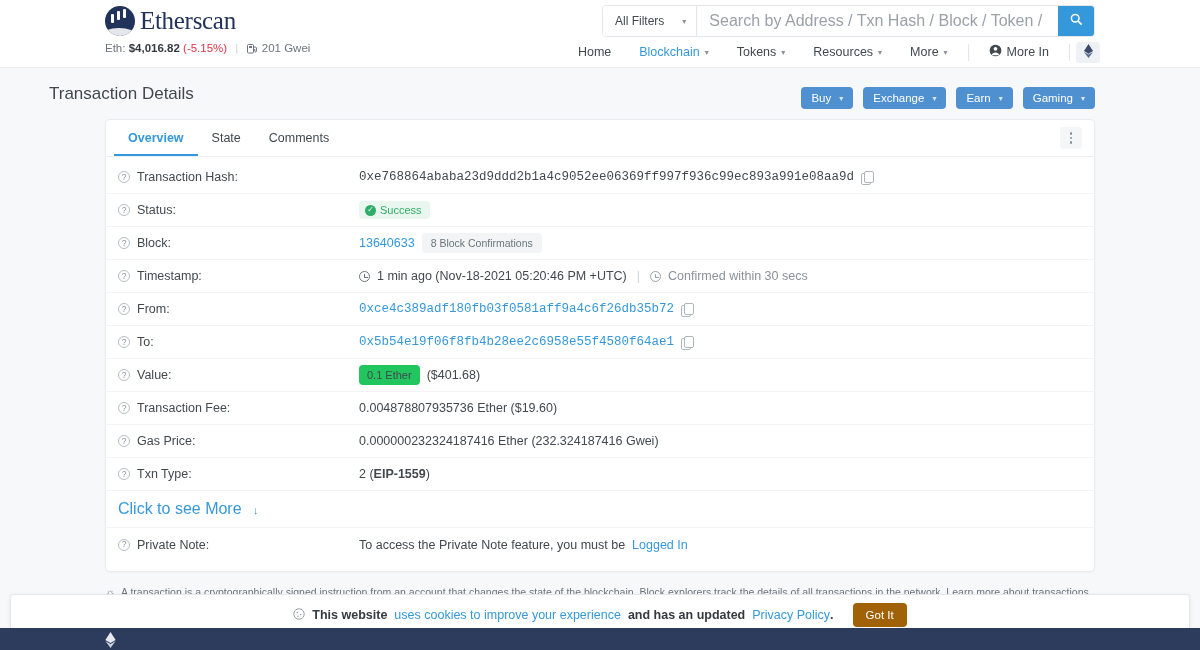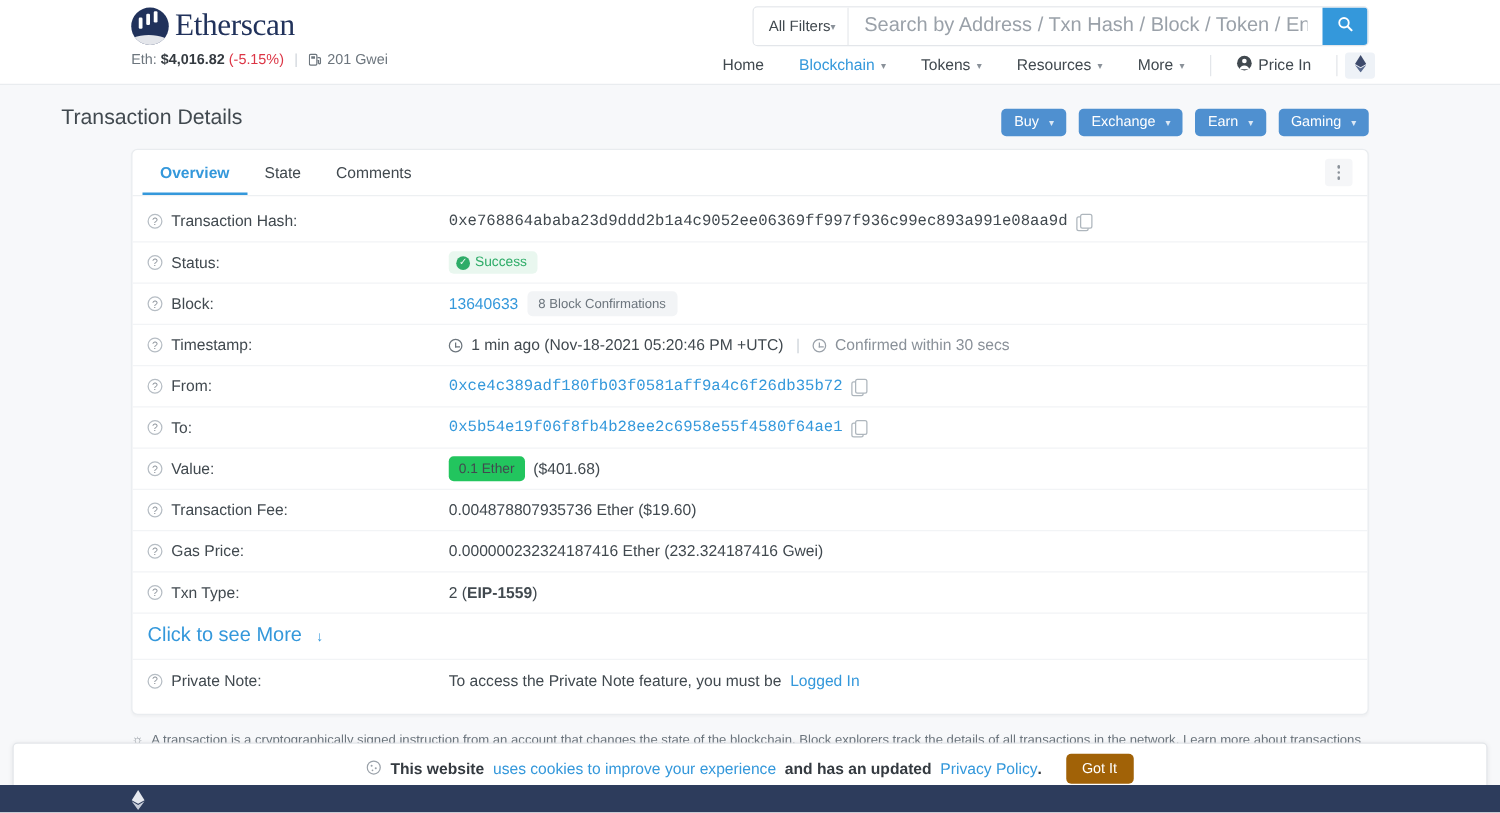--- a/index.html
+++ b/index.html
@@ -46,21 +46,21 @@
   .gas-ico { display:inline-block; vertical-align:-2px; margin-right:2px; color:#6c757d; }
 
   
   .searchwrap {
     position: absolute; left: 602px; top: 5px;
     width: 493px; height: 32px; display: flex;
     border: 1px solid #e3e6ea; border-radius: 4px; background: #fff;
     overflow: hidden;
   }
   .filter-btn {
-    display: flex; align-items: center; 
+    display: flex; align-items: center; gap: 18px;
     padding: 0 10px 0 12px; font-size: 12px; color: #41494f;
     border-right: 1px solid #e3e6ea; background: #fff; cursor: pointer;
     white-space: nowrap;
   }
   .caret { font-size: 8px; color: #8a9199; }
   .search-input {
     flex: 1; border: 0; outline: 0; padding: 0 12px;
     font-size: 16px; color: #41494f; font-family: "Liberation Sans", sans-serif;
   }
   .search-input::placeholder { color: #9aa1a9; }
@@ -288,21 +288,21 @@
     </a>
     <span class="divider"></span>
     <a class="signin">
       <span>
         <svg width="13" height="13" viewBox="0 0 14 14">
             <circle cx="7" cy="7" r="6.3" fill="#41494f"></circle>
             <circle cx="7" cy="5.2" r="2" fill="#fff"></circle>
             <path d="M2.8 12.2a4.4 4.4 0 0 1 8.4 0z" fill="#fff"></path>
           </svg>
       </span>
-      <span>Price In</span>
+      <span>More In</span>
     </a>
     <span class="divider"></span>
     <span class="eth-badge">
       <span>
         <svg width="9" height="14" viewBox="0 0 9 14">
             <path d="M4.5 0 0 7.1l4.5 2.6L9 7.1z" fill="#3d4a6b"></path>
             <path d="M4.5 10.5 0 7.9l4.5 6.1L9 7.9z" fill="#5a6b8f"></path>
           </svg>
       </span>
     </span>

